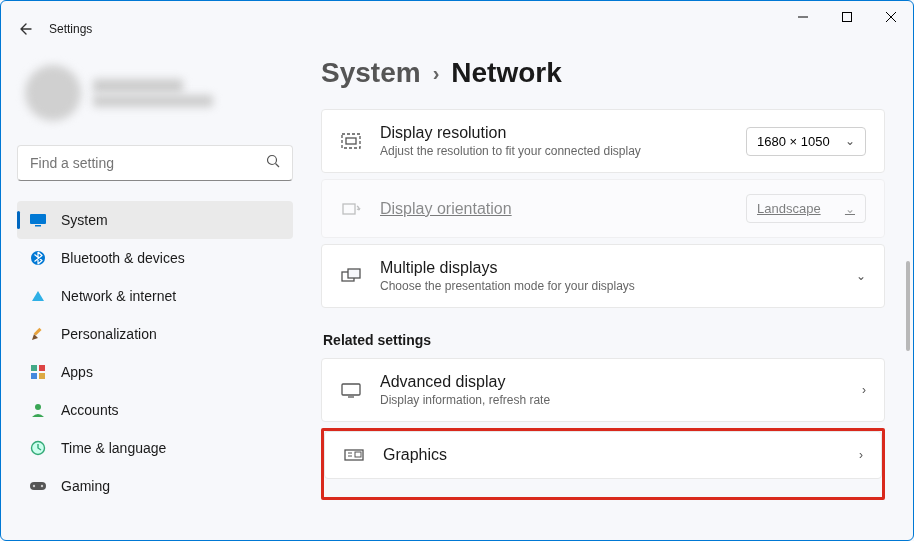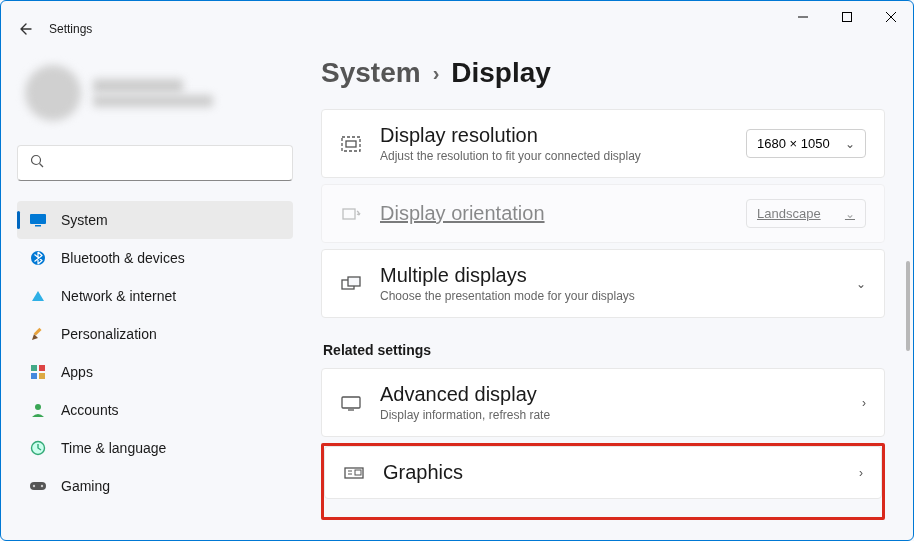--- a/index.html
+++ b/index.html
@@ -24,21 +24,21 @@
 .nav-item.active::before { content: ""; position: absolute; left: 0; top: 10px; bottom: 10px; width: 3px; background: #0067c0; border-radius: 2px; }
 .nav-icon { width: 18px; height: 18px; display: flex; align-items: center; justify-content: center; font-size: 16px; }
 .main { flex: 1; padding: 8px 28px 0 20px; overflow-y: auto; }
 .breadcrumb { font-size: 28px; font-weight: 600; color: #1a1a1a; margin-bottom: 20px; display: flex; align-items: center; gap: 12px; }
 .breadcrumb .parent { font-weight: 600; color: #555; }
 .breadcrumb .sep { font-size: 20px; color: #666; }
 .card { background: #fff; border: 1px solid #e8e8e8; border-radius: 4px; padding: 14px 18px; margin-bottom: 6px; display: flex; align-items: center; gap: 18px; }
 .card.disabled { opacity: 0.5; text-decoration: underline; }
 .card-icon { width: 22px; display: flex; justify-content: center; color: #555; }
 .card-body { flex: 1; }
-.card-title { font-size: 20px; color: #1a1a1a; }
+.card-title { font-size: 16px; color: #1a1a1a; }
 .card-sub { font-size: 12px; color: #666; margin-top: 2px; }
 .dropdown { background: #fff; border: 1px solid #d0d0d0; border-radius: 4px; padding: 6px 10px; font-size: 13px; display: flex; align-items: center; justify-content: space-between; gap: 0; cursor: pointer; min-width: 120px; }
 .chevron { color: #555; font-size: 12px; }
 .section-label { font-size: 14px; font-weight: 600; margin: 24px 0 10px 2px; color: #1a1a1a; }
 .highlight-box { border: 3px solid #d9291c; border-radius: 2px; }
 .scrollbar-track { position: absolute; right: 2px; top: 260px; height: 220px; width: 6px; }
 .scrollbar-thumb { width: 4px; height: 90px; background: #b8b8b8; border-radius: 2px; margin-left: 1px; }
 </style>
 </head>
 <body>
@@ -73,20 +73,21 @@
   <aside class="sidebar">
     <div class="user-block">
       <div class="avatar"></div>
       <div class="user-text">
         <div class="user-line"></div>
         <div class="user-line small"></div>
       </div>
     </div>
 
     <div class="search-box">
+      <input class="search-input" placeholder="Find a setting" style="">
       <span>
         <svg width="14" height="14" viewBox="0 0 14 14">
             <circle cx="6" cy="6" r="4.5" stroke="#555" stroke-width="1.2" fill="none"></circle>
             <line x1="9.5" y1="9.5" x2="13" y2="13" stroke="#555" stroke-width="1.2"></line>
           </svg>
       </span>
     </div>
 
     <ul class="nav-list">
       <li class="nav-item active">
@@ -163,21 +164,21 @@
         </span>
         <span>Gaming</span>
       </li>
     </ul>
   </aside>
 
   <main class="main">
     <div class="breadcrumb">
       <span class="parent">System</span>
       <span class="sep">›</span>
-      <span>Display</span>
+      <span>Network</span>
     </div>
 
     <div class="card">
       <div class="card-icon">
         <svg width="22" height="18" viewBox="0 0 22 18">
             <rect x="2" y="2" width="18" height="14" stroke="#555" stroke-width="1.3" fill="none" stroke-dasharray="3 2"></rect>
             <rect x="6" y="6" width="10" height="6" stroke="#555" stroke-width="1.3" fill="none"></rect>
           </svg>
       </div>
       <div class="card-body">

